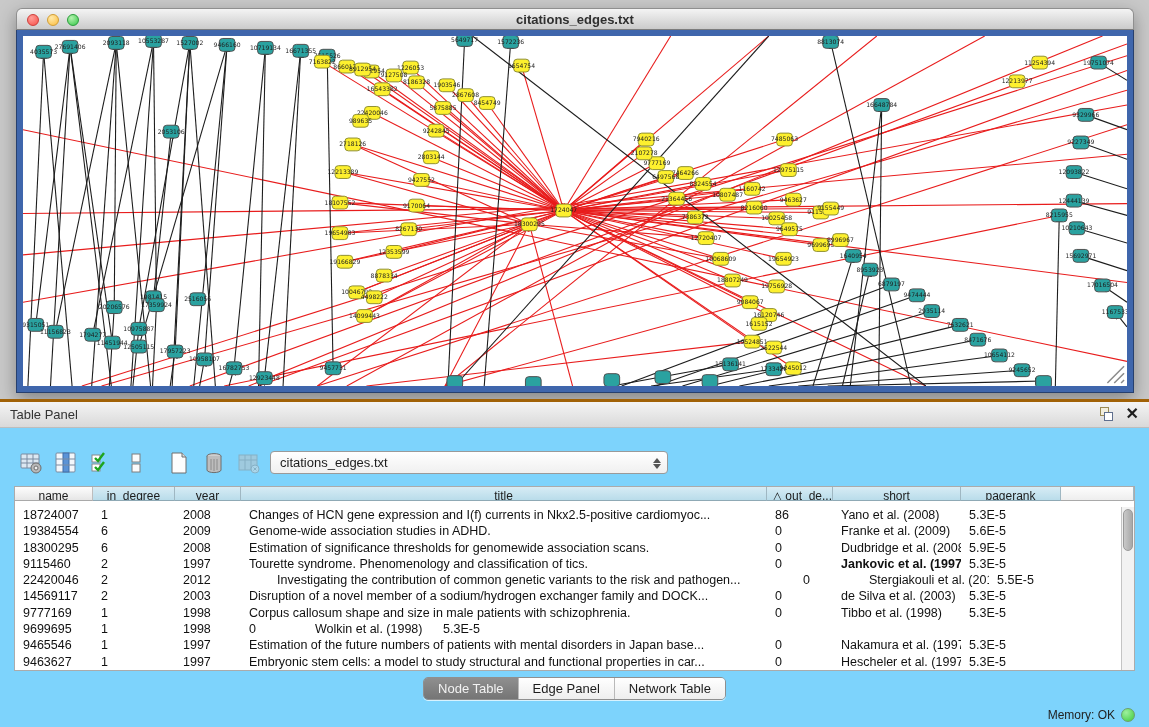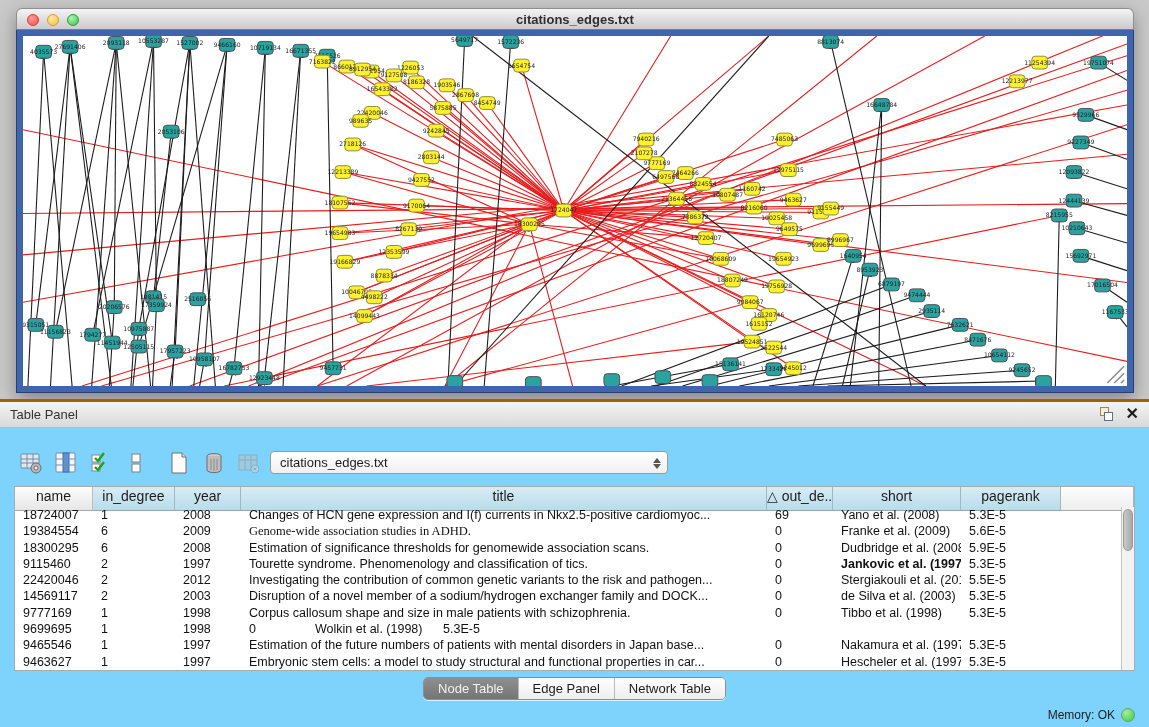--- a/index.html
+++ b/index.html
@@ -42,21 +42,21 @@
   .fx { font-family:"Liberation Serif", serif; font-style:italic; font-weight:bold; font-size:15px; color:#222; }
   .dropdown { position:absolute; left:270px; top:49px; width:398px; height:23px; background:linear-gradient(#ffffff,#f0f0f0);
     border:1px solid #9a9a9a; border-radius:4px; font-size:13px; color:#1c1c1c; line-height:21px; padding-left:9px; }
   .dd-arrows { position:absolute; right:5px; top:3px; width:10px; height:16px; display:flex; flex-direction:column; align-items:center; justify-content:center; gap:1px; }
   .dd-arrows i { width:0; height:0; border-left:4px solid transparent; border-right:4px solid transparent; }
   .dd-arrows .up { border-bottom:5px solid #555; }
   .dd-arrows .dn { border-top:5px solid #555; }
 
   .tableview { position:absolute; left:14px; top:84px; width:1121px; height:185px; background:#fff; border:1px solid #ababab; }
   .thead { display:flex; height:20px; }
-  .th { height:24px; font-size:14px; color:#1c1c1c; text-align:center; line-height:19px;
+  .th { height:14px; font-size:12px; color:#1c1c1c; text-align:center; line-height:19px;
     background:linear-gradient(#d7ecf5,#b9dcea); border-right:1px solid #9fb7c2; border-bottom:1px solid #8fa9b5;
     overflow:hidden; white-space:nowrap; flex:none; }
   .th-plain { background:linear-gradient(#fdfdfd,#e6e6e6); border-right:1px solid #bdbdbd; border-bottom:1px solid #a9a9a9; }
   .th-filler { flex:1; background:linear-gradient(#fdfdfd,#eeeeee); border-bottom:1px solid #a9a9a9; }
   .tbody { position:absolute; left:0; top:20px; right:13px; bottom:0; overflow:hidden; }
   .tr { display:flex; height:16.3px; }
   .td { font-size:12.5px; color:#111; padding-left:8px; line-height:16px; white-space:nowrap; overflow:hidden; flex:none; }
   .vscroll { position:absolute; right:0; top:20px; width:13px; bottom:0; background:#f2f2f2; border-left:1px solid #c4c4c4; }
   .vthumb { position:absolute; left:1px; right:1px; top:2px; height:42px; border-radius:6px;
     background:linear-gradient(90deg,#c9c9c9,#a8a8a8); border:1px solid #9a9a9a; }
@@ -832,29 +832,29 @@
         <div class="th" style="width: 128px;">short</div>
         <div class="th" style="width: 100px;">pagerank</div>
         <div class="th th-filler"></div>
       </div>
     <div class="tbody" id="tbody">
         <div class="tr">
           <div class="td" style="width: 78px;">18724007</div>
           <div class="td" style="width: 82px;">1</div>
           <div class="td" style="width: 66px;">2008</div>
           <div class="td" style="width: 526px;">Changes of HCN gene expression and I(f) currents in Nkx2.5-positive cardiomyoc...</div>
-          <div class="td" style="width: 66px;">69</div>
+          <div class="td" style="width: 66px;">86</div>
           <div class="td" style="width: 128px;">Yano et al. (2008)</div>
           <div class="td" style="width: 100px;">5.3E-5</div>
         </div>
         <div class="tr">
           <div class="td" style="width: 78px;">19384554</div>
           <div class="td" style="width: 82px;">6</div>
           <div class="td" style="width: 66px;">2009</div>
-          <div class="td" style="width: 526px; font-family: Liberation Serif, serif;">Genome-wide association studies in ADHD.</div>
+          <div class="td" style="width: 526px;">Genome-wide association studies in ADHD.</div>
           <div class="td" style="width: 66px;">0</div>
           <div class="td" style="width: 128px;">Franke et al. (2009)</div>
           <div class="td" style="width: 100px;">5.6E-5</div>
         </div>
         <div class="tr">
           <div class="td" style="width: 78px;">18300295</div>
           <div class="td" style="width: 82px;">6</div>
           <div class="td" style="width: 66px;">2008</div>
           <div class="td" style="width: 526px;">Estimation of significance thresholds for genomewide association scans.</div>
           <div class="td" style="width: 66px;">0</div>
@@ -867,21 +867,21 @@
           <div class="td" style="width: 66px;">1997</div>
           <div class="td" style="width: 526px;">Tourette syndrome. Phenomenology and classification of tics.</div>
           <div class="td" style="width: 66px;">0</div>
           <div class="td" style="width: 128px; font-weight: bold;">Jankovic et al. (1997)</div>
           <div class="td" style="width: 100px;">5.3E-5</div>
         </div>
         <div class="tr">
           <div class="td" style="width: 78px;">22420046</div>
           <div class="td" style="width: 82px;">2</div>
           <div class="td" style="width: 66px;">2012</div>
-          <div class="td" style="width: 526px;">Investigating the contribution of common genetic variants to the risk and pathogen...</div>
+          <div class="td" style="width: 526px; margin-left: 28px;">Investigating the contribution of common genetic variants to the risk and pathogen...</div>
           <div class="td" style="width: 66px;">0</div>
           <div class="td" style="width: 128px;">Stergiakouli et al. (2012)</div>
           <div class="td" style="width: 100px;">5.5E-5</div>
         </div>
         <div class="tr">
           <div class="td" style="width: 78px;">14569117</div>
           <div class="td" style="width: 82px;">2</div>
           <div class="td" style="width: 66px;">2003</div>
           <div class="td" style="width: 526px;">Disruption of a novel member of a sodium/hydrogen exchanger family and DOCK...</div>
           <div class="td" style="width: 66px;">0</div>

